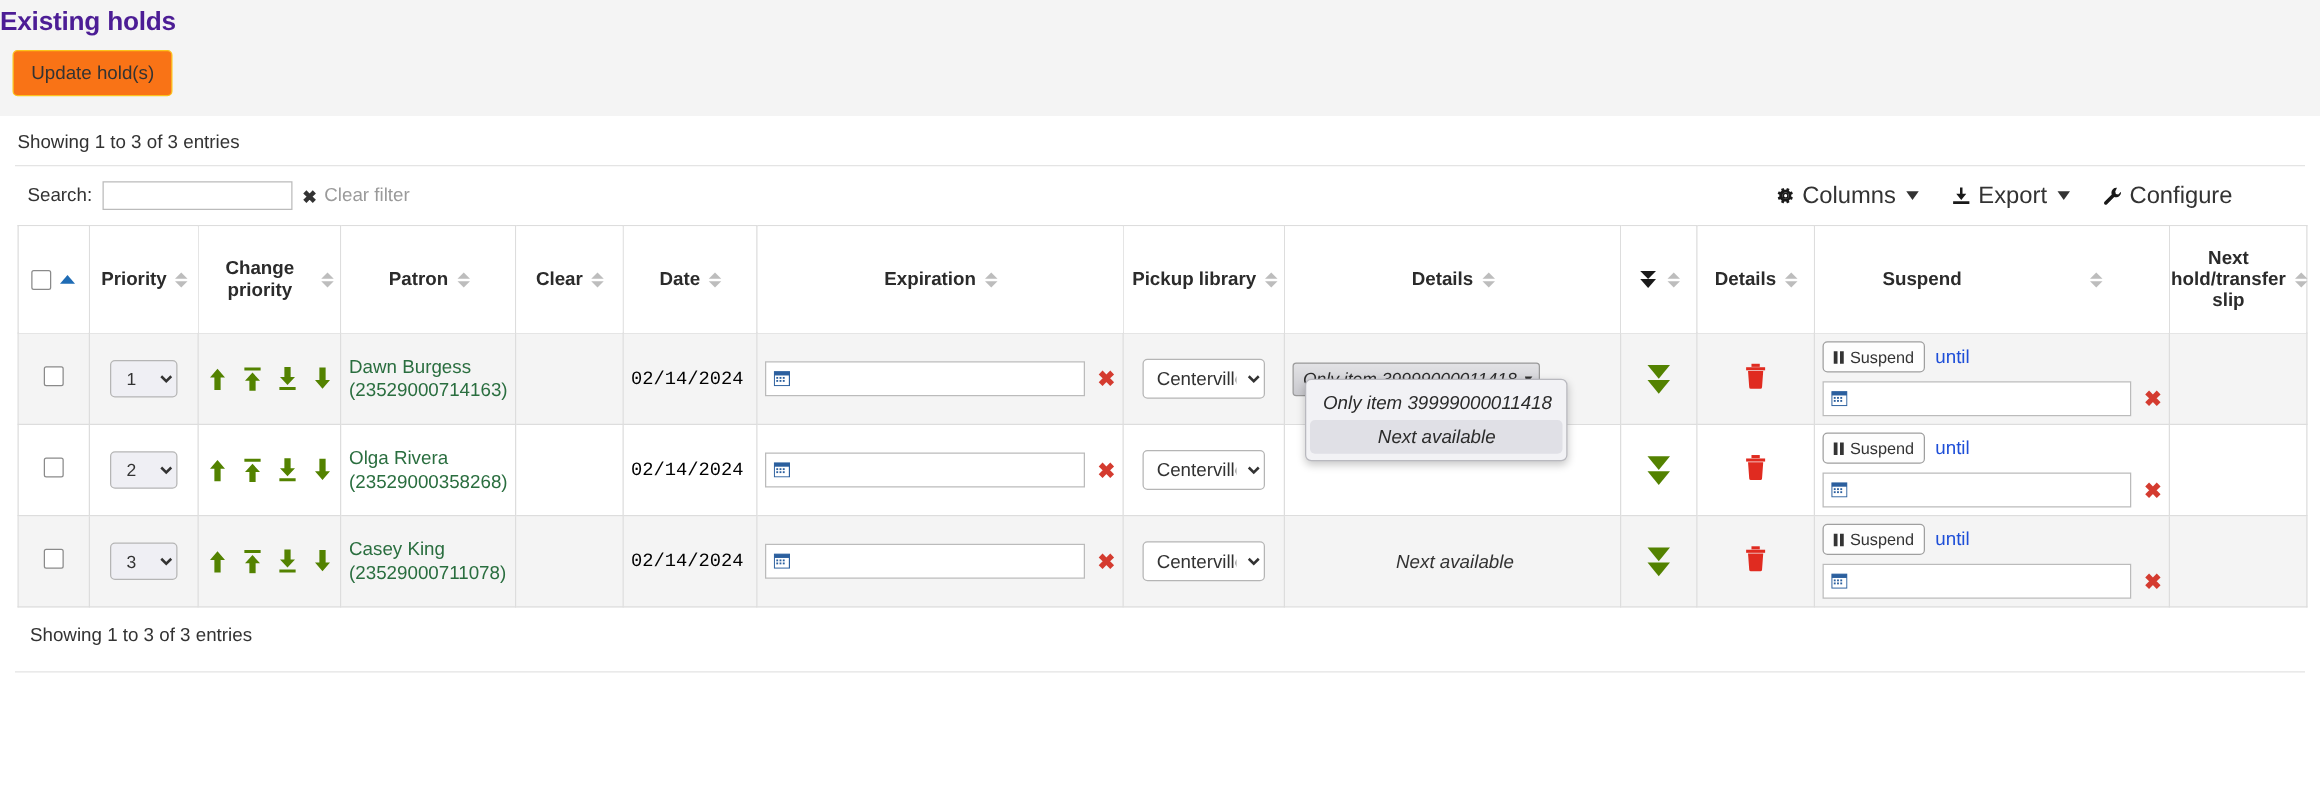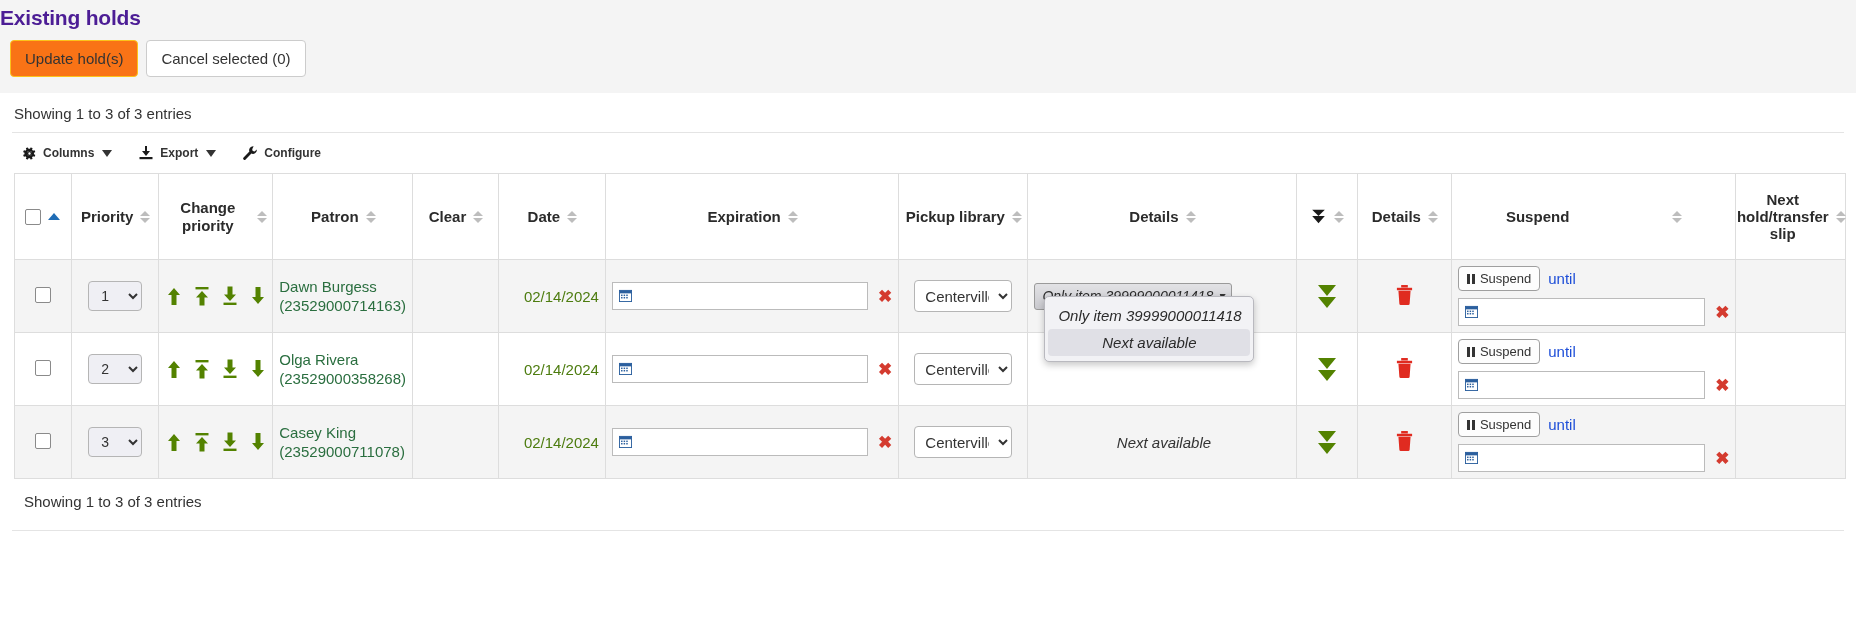--- a/index.html
+++ b/index.html
@@ -42,21 +42,21 @@
   .filter-left { display: flex; align-items: center; gap: 8px; }
   .search-label { font-size: 15px; color: #333; }
   .search-input {
     width: 152px; height: 23px; border: 1px solid #bbbbbb; background:#fff;
     font-family: "Liberation Sans", sans-serif; font-size: 14px; padding: 2px 4px;
   }
   .clear-filter { color: #9a9a9a; font-size: 15px; cursor: pointer; display:flex; align-items:center; gap:6px; }
   .clear-filter .xg { color: #333; font-weight: bold; font-size: 14px; }
 
   .filter-right { display: flex; align-items: center; gap: 26px; padding-right: 56px; }
-  .tool-link { display: flex; align-items: center; gap: 6px; font-size: 12px; color:#333; cursor:pointer;font-weight:bold; }
+  .tool-link { display: flex; align-items: center; gap: 6px; font-size: 19px; color:#333; cursor:pointer; }
   .caret-dn { width:0;height:0;border-left:5px solid transparent;border-right:5px solid transparent;border-top:7px solid #333; margin-left:2px;}
 
   
   table.holds { border-collapse: collapse; width: 1832px; table-layout: fixed; margin-left: 2px; }
   table.holds th, table.holds td {
     border: 1px solid #dddddd; vertical-align: middle; padding: 6px 6px;
   }
   table.holds thead th {
     font-weight: bold; font-size: 15px; color: #2b2b2b; text-align: center;
     background: #ffffff; height: 86px; position: relative;
@@ -85,21 +85,21 @@
     padding: 4px 4px 4px 8px; border:1px solid #b5b5b5; border-radius:4px;
     background:#efeff4; color:#333; width:54px; height:30px; cursor:pointer;
   }
 
   .arrows { display:flex; gap:12px; align-items:center; justify-content:center; color:#538200; }
   .arrow-ic { cursor:pointer; line-height:0; }
 
   .patron a { color:#2a6e3f; text-decoration:none; display:block; line-height:1.3; font-size:15px; }
   .patron { padding-left:10px; }
 
-  .date-txt { text-align:right; color:#4d7c0f; }
+  .date-txt { text-align:left; color:#000000;font-family:Liberation Mono, monospace; }
 
   .date-field-wrap { display:flex; align-items:center; gap:10px; }
   .date-input {
     flex:1; height:28px; border:1px solid #bbb; background:#fff; display:flex; align-items:center; padding-left:6px;
   }
   .cal-ic { font-size:13px; color:#2b5f9e; line-height:1; }
   .x-red { color:#d43b2f; font-weight:bold; font-size:17px; cursor:pointer; line-height:1; }
 
   select.pickup {
     font-family:"Liberation Sans", sans-serif; font-size:15px;
@@ -153,29 +153,36 @@
 </style>
 </head>
 <body>
 
 <div class="page">
 
   <div class="top-area">
     <h1 class="page-title">Existing holds</h1>
     <div class="btn-toolbar">
       <button class="btn btn-primary">Update hold(s)</button>
-      <button class="btn btn-default">Cancel selected (0)</button>
     </div>
   </div>
 
   <div class="card">
     <div class="info-line">Showing 1 to 3 of 3 entries</div>
     <hr class="hr">
 
     <div class="filter-row">
+      <div class="filter-left">
+        <span class="search-label">Search:</span>
+        <input class="search-input" type="text" placeholder="" style="">
+        <span class="clear-filter">
+          <span class="xg">✖</span>
+          <span>Clear filter</span>
+        </span>
+      </div>
       <div class="filter-right">
         <span class="tool-link">
           <svg width="15" height="15" viewBox="0 0 16 16">
             <path fill="#1a1a1a" d="M8 5.3a2.7 2.7 0 1 0 0 5.4 2.7 2.7 0 0 0 0-5.4zm0 4a1.3 1.3 0 1 1 0-2.6 1.3 1.3 0 0 1 0 2.6z"></path>
             <path fill="#1a1a1a" d="M14 6.8l-1.3-.25a4.9 4.9 0 0 0-.45-1.08l.75-1.08-1.4-1.4-1.08.75a4.9 4.9 0 0 0-1.08-.45L9.2 2h-2l-.25 1.3a4.9 4.9 0 0 0-1.08.45l-1.08-.75-1.4 1.4.75 1.08a4.9 4.9 0 0 0-.45 1.08L2.4 6.8v2l1.3.25c.1.38.25.74.45 1.08l-.75 1.08 1.4 1.4 1.08-.75c.34.2.7.35 1.08.45L7.2 13.6h2l.25-1.3c.38-.1.74-.25 1.08-.45l1.08.75 1.4-1.4-.75-1.08c.2-.34.35-.7.45-1.08L14 8.8z" opacity="0"></path>
             <path fill="#1a1a1a" d="M13.9 9.3l-1.2-.5a4.6 4.6 0 0 0 0-1.6l1.2-.5a.4.4 0 0 0 .2-.5l-.6-1.5a.4.4 0 0 0-.5-.2l-1.2.5a4.8 4.8 0 0 0-1.1-1.1l.5-1.2a.4.4 0 0 0-.2-.5L9.5 1.6a.4.4 0 0 0-.5.2l-.5 1.2a4.6 4.6 0 0 0-1.6 0l-.5-1.2a.4.4 0 0 0-.5-.2l-1.5.6a.4.4 0 0 0-.2.5l.5 1.2a4.8 4.8 0 0 0-1.1 1.1l-1.2-.5a.4.4 0 0 0-.5.2l-.6 1.5a.4.4 0 0 0 .2.5l1.2.5a4.6 4.6 0 0 0 0 1.6l-1.2.5a.4.4 0 0 0-.2.5l.6 1.5a.4.4 0 0 0 .5.2l1.2-.5c.32.44.69.81 1.1 1.1l-.5 1.2a.4.4 0 0 0 .2.5l1.5.6a.4.4 0 0 0 .5-.2l.5-1.2a4.6 4.6 0 0 0 1.6 0l.5 1.2a.4.4 0 0 0 .5.2l1.5-.6a.4.4 0 0 0 .2-.5l-.5-1.2c.42-.3.79-.66 1.1-1.1l1.2.5a.4.4 0 0 0 .5-.2l.6-1.5a.4.4 0 0 0-.2-.5zM8 10.6A2.6 2.6 0 1 1 8 5.4a2.6 2.6 0 0 1 0 5.2z"></path>
           </svg>
           <span>Columns</span>
           <span class="caret-dn"></span>
         </span>

